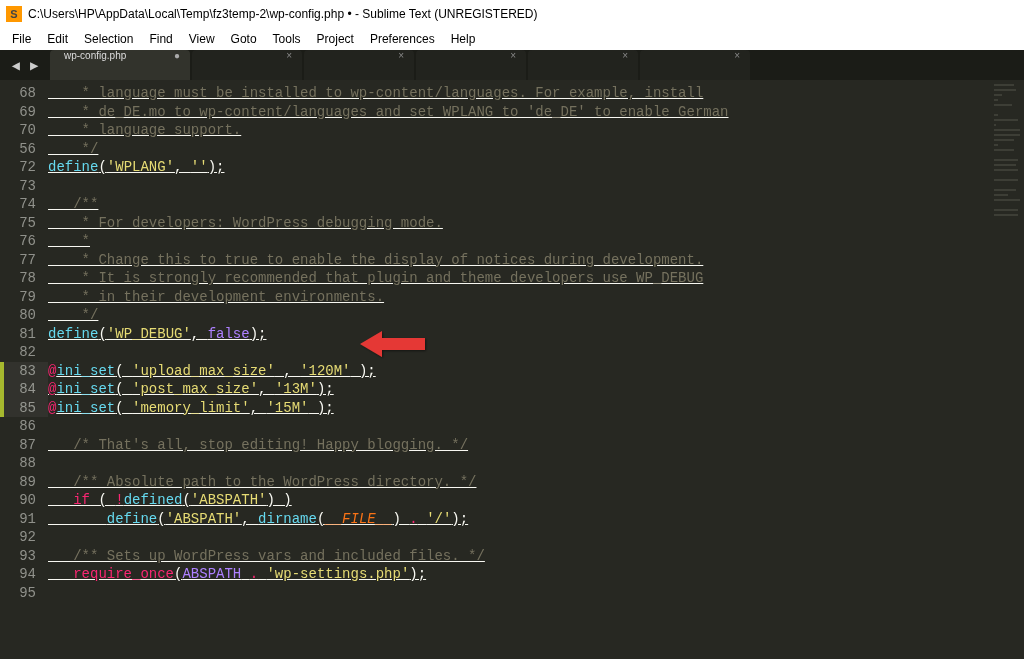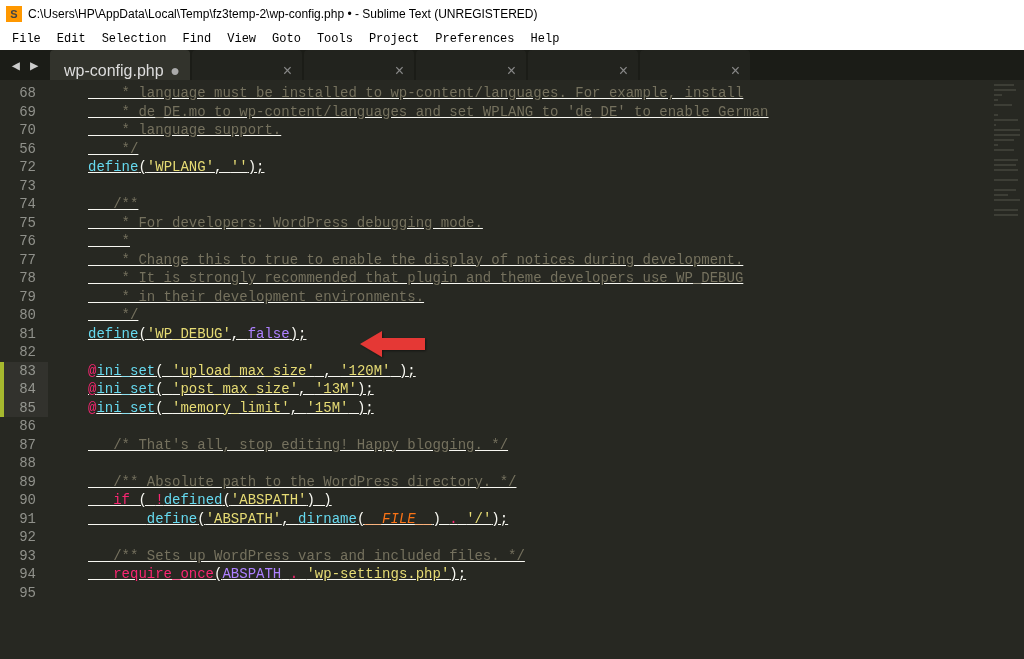--- a/index.html
+++ b/index.html
@@ -41,45 +41,44 @@
   color: #000000;
   display: flex;
   align-items: center;
   padding: 0 4px;
   font-family: "Segoe UI", Tahoma, sans-serif;
   font-size: 12px;
 }
 .menu-bar span {
   padding: 2px 8px;
   cursor: default;
-  font-family: Liberation Mono, monospace;
 }
 .tab-area {
   height: 30px;
   background: #1b1c17;
   display: flex;
   align-items: stretch;
 }
 .nav-arrows {
   width: 50px;
   display: flex;
   align-items: center;
   justify-content: center;
   color: #ccc;
   font-size: 14px;
   gap: 10px;
 }
 .tab {
   background: #32332c;
   display: flex;
-  align-items: flex-end;
+  align-items: flex-start;
   padding: 0 14px;
   color: #ddd;
   font-family: "Segoe UI", sans-serif;
-  font-size: 16px;
+  font-size: 10px;
   min-width: 140px;
   position: relative;
   border-top-left-radius: 4px;
   border-top-right-radius: 4px;
   margin-right: 2px;
 }
 .tab.inactive {
   background: #22231e;
   color: #666;
   min-width: 110px;
@@ -91,21 +90,20 @@
 }
 .tab.inactive .close-x {
   position: absolute;
   right: 10px;
   color: #888;
 }
 .editor {
   display: flex;
   height: calc(659px - 28px - 22px - 30px);
   background: #272822;
-  gap: 40px;
 }
 .gutter {
   width: 48px;
   background: #272822;
   color: #90918b;
   text-align: right;
   padding-top: 4px;
   font-size: 14px;
   line-height: 18.5px;
   padding-right: 12px;

